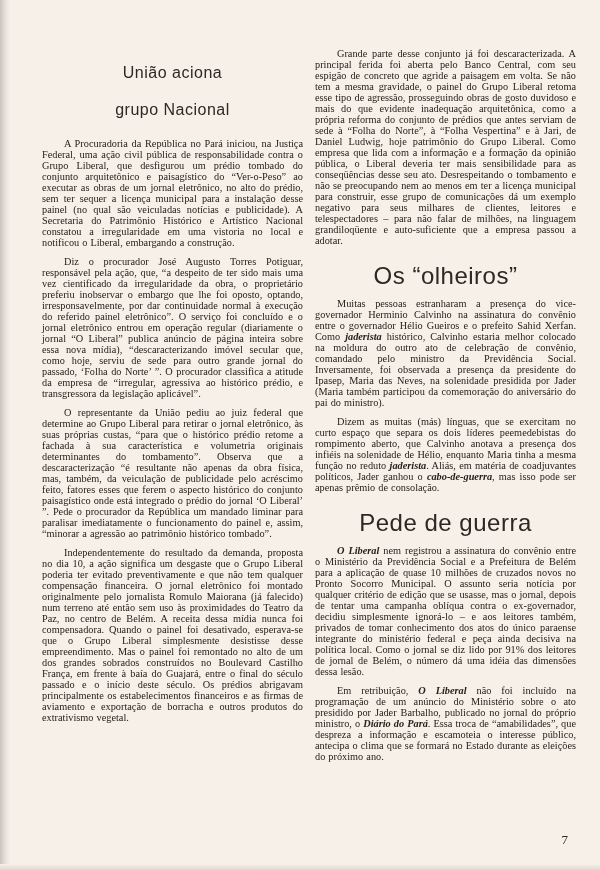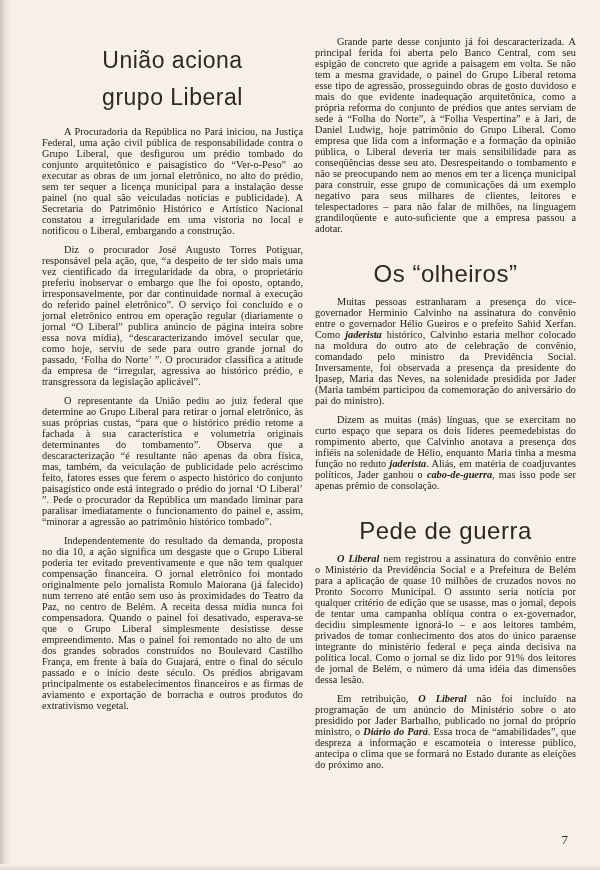--- a/index.html
+++ b/index.html
@@ -17,42 +17,42 @@
   }
   .edge-left {
     position: absolute; left: 0; top: 0; bottom: 0; width: 10px;
     background: linear-gradient(90deg, #c8c4bd 0%, #e6e1d9 55%, #f6f0e9 100%);
   }
   .edge-bottom {
     position: absolute; left: 0; right: 0; bottom: 0; height: 6px;
     background: linear-gradient(0deg, #ddd8d0 0%, #f6f0e9 100%);
   }
   .col {
-    position: absolute; top: 0;
+    position: absolute; top: 12px;
   }
   .col-left  { left: 42px;  width: 261px; }
   .col-right { left: 315px; width: 261px; }
   .headline {
     font-family: "Liberation Sans", sans-serif;
     font-weight: normal;
-    font-size: 23px;
+    font-size: 16px;
     line-height: 37px;
     letter-spacing: 0.5px;
     text-align: center;
     color: #2c2823;
     margin: 42px 0 10px 0;
   }
   .section-heading {
     font-family: "Liberation Sans", sans-serif;
     font-weight: normal;
     font-size: 24px;
     letter-spacing: 0.5px;
     text-align: center;
     color: #2c2823;
-    margin: 26px 0 8px 0;
+    margin: 16px 0 8px 0;
   }
   .body-para {
     font-size: 10.3px;
     line-height: 11px;
     text-align: justify;
     text-indent: 22px;
     margin: 0 0 8px 0;
     word-spacing: 0.5px;
   }
   .body-para strong { font-weight: bold; font-style: italic; }
@@ -67,21 +67,21 @@
 </head>
 <body>
 
 <div class="page">
   <div class="edge-left"></div>
   <div class="edge-bottom"></div>
 
   <div class="col col-left">
     <h1 class="headline">
       <span>União aciona</span><br>
-      <span>grupo Liberal</span>
+      <span>grupo Nacional</span>
     </h1>
     <div>
         <p class="body-para">A Procuradoria da República no Pará iniciou, na Justiça Federal, uma ação civil pública de responsabilidade contra o Grupo Liberal, que desfigurou um prédio tombado do conjunto arquitetônico e paisagístico do “Ver-o-Peso” ao executar as obras de um jornal eletrônico, no alto do prédio, sem ter sequer a licença municipal para a instalação desse painel (no qual são veiculadas notícias e publicidade). A Secretaria do Patrimônio Histórico e Artístico Nacional constatou a irregularidade em uma vistoria no local e notificou o Liberal, embargando a construção.</p>
         <p class="body-para">Diz o procurador José Augusto Torres Potiguar, responsável pela ação, que, “a despeito de ter sido mais uma vez cientificado da irregularidade da obra, o proprietário preferiu inobservar o embargo que lhe foi oposto, optando, irresponsavelmente, por dar continuidade normal à execução do referido painel eletrônico”. O serviço foi concluído e o jornal eletrônico entrou em operação regular (diariamente o jornal “O Liberal” publica anúncio de página inteira sobre essa nova mídia), “descaracterizando imóvel secular que, como hoje, serviu de sede para outro grande jornal do passado, ‘Folha do Norte’ ”. O procurador classifica a atitude da empresa de “irregular, agressiva ao histórico prédio, e transgressora da legislação aplicável”.</p>
         <p class="body-para">O representante da União pediu ao juiz federal que determine ao Grupo Liberal para retirar o jornal eletrônico, às suas próprias custas, “para que o histórico prédio retome a fachada à sua característica e volumetria originais determinantes do tombamento”. Observa que a descaracterização “é resultante não apenas da obra física, mas, também, da veiculação de publicidade pelo acréscimo feito, fatores esses que ferem o aspecto histórico do conjunto paisagístico onde está integrado o prédio do jornal ‘O Liberal’ ”. Pede o procurador da República um mandado liminar para paralisar imediatamente o funcionamento do painel e, assim, “minorar a agressão ao patrimônio histórico tombado”.</p>
         <p class="body-para">Independentemente do resultado da demanda, proposta no dia 10, a ação significa um desgaste que o Grupo Liberal poderia ter evitado preventivamente e que não tem qualquer compensação financeira. O jornal eletrônico foi montado originalmente pelo jornalista Romulo Maiorana (já falecido) num terreno até então sem uso às proximidades do Teatro da Paz, no centro de Belém. A receita dessa mídia nunca foi compensadora. Quando o painel foi desativado, esperava-se que o Grupo Liberal simplesmente desistisse desse empreendimento. Mas o painel foi remontado no alto de um dos grandes sobrados construídos no Boulevard Castilho França, em frente à baía do Guajará, entre o final do século passado e o início deste século. Os prédios abrigavam principalmente os estabelecimentos financeiros e as firmas de aviamento e exportação de borracha e outros produtos do extrativismo vegetal.</p>
       </div>
   </div>
 
   <div class="col col-right">

